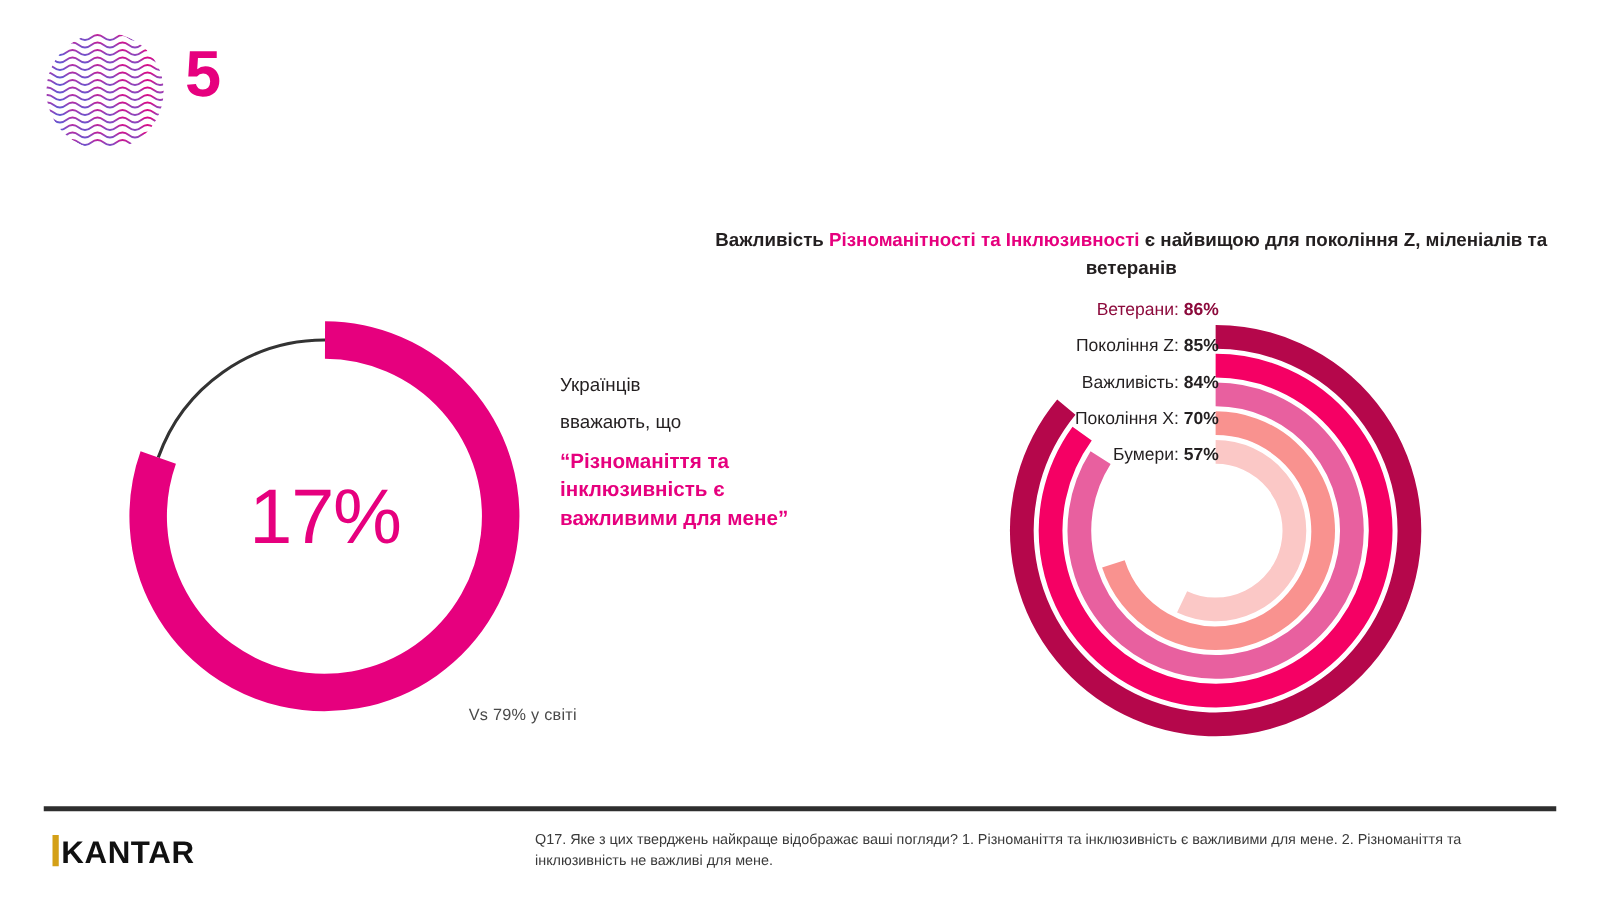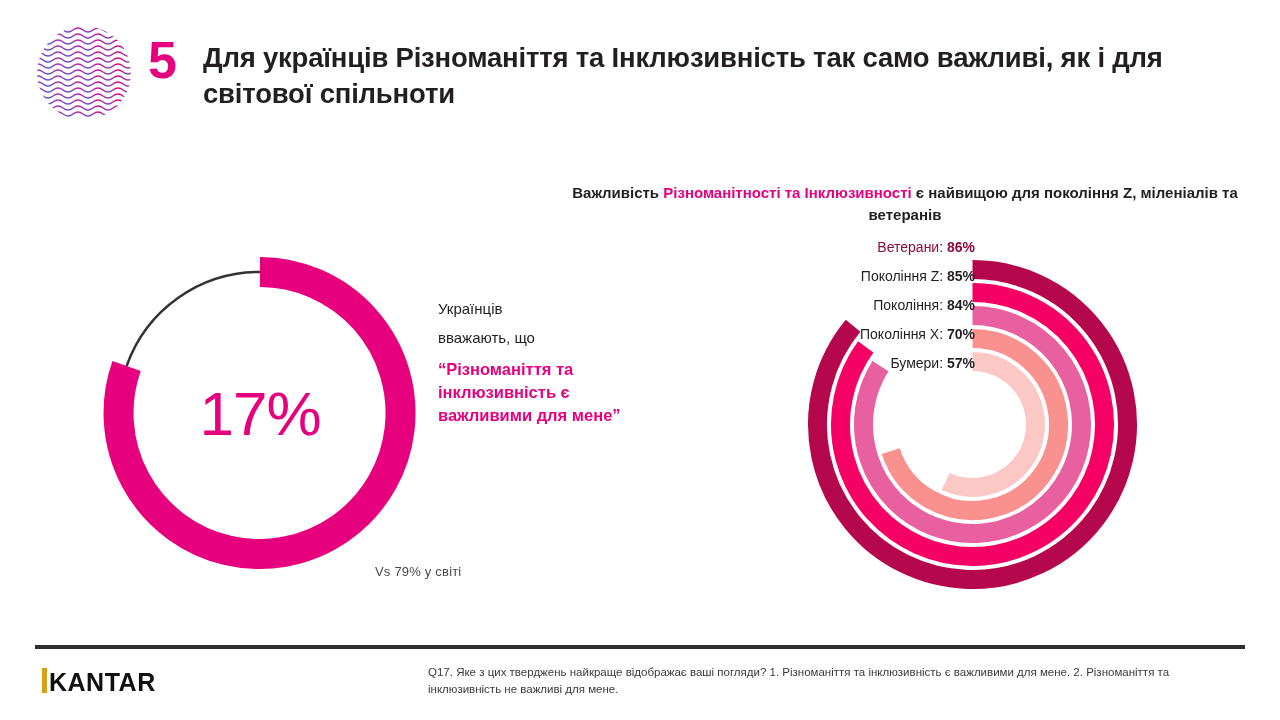--- a/index.html
+++ b/index.html
@@ -35,21 +35,21 @@
     position:absolute;left:0;top:0;width:330px;height:330px;
     display:flex;align-items:center;justify-content:center;
     font-size:62px;color:#e6007e;letter-spacing:-1px;
   }
   .vs-note{
     position:absolute;left:375px;top:564px;
     font-size:13px;color:#4a4a4a;letter-spacing:.2px;
   }
 
   
-  .mid-copy{position:absolute;left:438px;top:297px;width:200px;}
+  .mid-copy{position:absolute;left:448px;top:297px;width:200px;}
   .mid-line{font-size:15px;color:#231f20;line-height:1.55;margin-bottom:6px;}
   .mid-quote{
     font-size:16.5px;font-weight:bold;color:#e6007e;
     line-height:1.42;margin-top:8px;
   }
 
   
   .radial-head{
     position:absolute;left:560px;top:182px;width:690px;
     text-align:center;font-size:15px;font-weight:bold;
@@ -113,21 +113,20 @@
           <path d="M-4 64 q5 -4 10 0 t10 0 t10 0 t10 0 t10 0 t10 0 t10 0 t10 0 t10 0 t10 0"></path>
           <path d="M-4 70 q5 -4 10 0 t10 0 t10 0 t10 0 t10 0 t10 0 t10 0 t10 0 t10 0 t10 0"></path>
           <path d="M-4 76 q5 -4 10 0 t10 0 t10 0 t10 0 t10 0 t10 0 t10 0 t10 0 t10 0 t10 0"></path>
           <path d="M-4 82 q5 -4 10 0 t10 0 t10 0 t10 0 t10 0 t10 0 t10 0 t10 0 t10 0 t10 0"></path>
           <path d="M-4 88 q5 -4 10 0 t10 0 t10 0 t10 0 t10 0 t10 0 t10 0 t10 0 t10 0 t10 0"></path>
         </g>
       </svg>
     </div>
 
     <div class="step-num">5</div>
-    <div class="title">Для українців Різноманіття та Інклюзивність так само важливі, як і для світової спільноти</div>
   </div>
 
   <div class="donut-wrap">
     <svg width="330" height="330" viewBox="0 0 330 330" aria-hidden="true">
 
       <path d="M 165 17 A 148 148 0 0 0 27.7 117.6" fill="none" stroke="#e2e2e2" stroke-width="3" transform="rotate(180 165 165)"></path>
 
       <path d="M 31.6 118.0 A 141 141 0 0 1 165 24" fill="none" stroke="#333333" stroke-width="2.5"></path>
 
       <path d="M 165 24 A 141 141 0 1 1 31.6 118.0" fill="none" stroke="#e6007e" stroke-width="30"></path>
@@ -160,21 +159,21 @@
   </div>
 
   <div class="radial-labels">
     <div class="rlab first">
       <span>Ветерани: </span><b>86%</b>
     </div>
     <div class="rlab">
       <span>Покоління Z: </span><b>85%</b>
     </div>
     <div class="rlab">
-      <span>Покоління: </span><b>84%</b>
+      <span>Важливість: </span><b>84%</b>
     </div>
     <div class="rlab">
       <span>Покоління X: </span><b>70%</b>
     </div>
     <div class="rlab">
       <span>Бумери: </span><b>57%</b>
     </div>
   </div>
 
   <div class="divider"></div>

